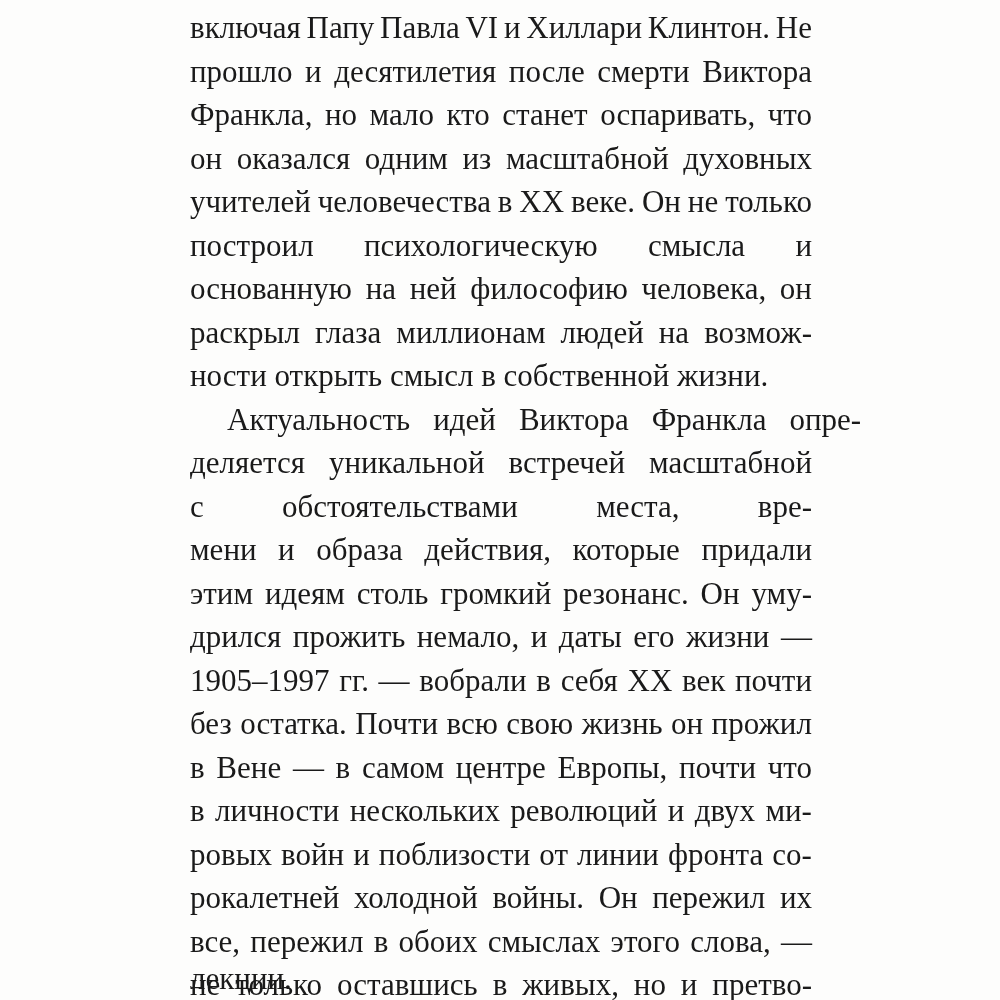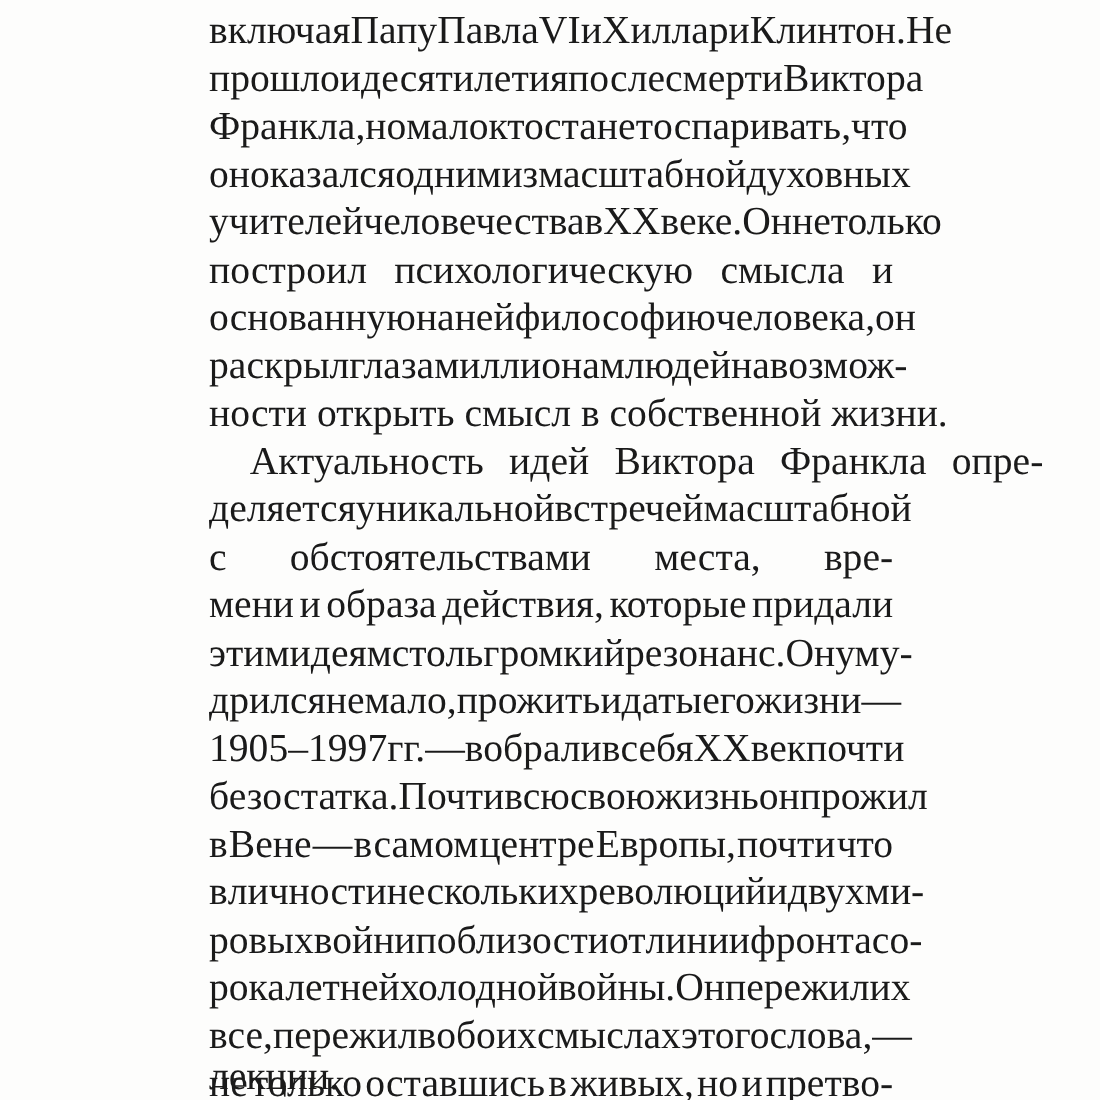--- a/index.html
+++ b/index.html
@@ -29,21 +29,21 @@
     position: absolute;
     left: 190px;
     top: 6px;
     width: 622px;
   }
 
   
   .line {
     height: 43.5px;
     line-height: 43.5px;
-    font-size: 36px;
+    font-size: 31px;
     white-space: nowrap;
     letter-spacing: 0;
     color: #1a1a1a;
     -webkit-font-smoothing: antialiased;
   }
 
   
   .line.justify {
     display: flex;
     justify-content: space-between;
@@ -96,21 +96,21 @@
       <div class="line justify"><span class="w">учителей</span><span class="w">человечества</span><span class="w">в</span><span class="w">ХХ</span><span class="w">веке.</span><span class="w">Он</span><span class="w">не</span><span class="w">только</span></div>
       <div class="line justify"><span class="w">построил</span><span class="w">психологическую</span><span class="w">смысла</span><span class="w">и</span></div>
       <div class="line justify"><span class="w">основанную</span><span class="w">на</span><span class="w">ней</span><span class="w">философию</span><span class="w">человека,</span><span class="w">он</span></div>
       <div class="line justify"><span class="w">раскрыл</span><span class="w">глаза</span><span class="w">миллионам</span><span class="w">людей</span><span class="w">на</span><span class="w">возмож-</span></div>
       <div class="line flush">ности открыть смысл в собственной жизни.</div>
       <div class="line justify indent"><span class="w">Актуальность</span><span class="w">идей</span><span class="w">Виктора</span><span class="w">Франкла</span><span class="w">опре-</span></div>
       <div class="line justify"><span class="w">деляется</span><span class="w">уникальной</span><span class="w">встречей</span><span class="w">масштабной</span></div>
       <div class="line justify"><span class="w">с</span><span class="w">обстоятельствами</span><span class="w">места,</span><span class="w">вре-</span></div>
       <div class="line justify"><span class="w">мени</span><span class="w">и</span><span class="w">образа</span><span class="w">действия,</span><span class="w">которые</span><span class="w">придали</span></div>
       <div class="line justify"><span class="w">этим</span><span class="w">идеям</span><span class="w">столь</span><span class="w">громкий</span><span class="w">резонанс.</span><span class="w">Он</span><span class="w">уму-</span></div>
-      <div class="line justify"><span class="w">дрился</span><span class="w">немало,</span><span class="w">прожить</span><span class="w">и</span><span class="w">даты</span><span class="w">его</span><span class="w">жизни</span><span class="w">—</span></div>
+      <div class="line justify"><span class="w">дрился</span><span class="w">прожить</span><span class="w">немало,</span><span class="w">и</span><span class="w">даты</span><span class="w">его</span><span class="w">жизни</span><span class="w">—</span></div>
       <div class="line justify"><span class="w">1905–1997</span><span class="w">гг.</span><span class="w">—</span><span class="w">вобрали</span><span class="w">в</span><span class="w">себя</span><span class="w">ХХ</span><span class="w">век</span><span class="w">почти</span></div>
       <div class="line justify"><span class="w">без</span><span class="w">остатка.</span><span class="w">Почти</span><span class="w">всю</span><span class="w">свою</span><span class="w">жизнь</span><span class="w">он</span><span class="w">прожил</span></div>
       <div class="line justify"><span class="w">в</span><span class="w">Вене</span><span class="w">—</span><span class="w">в</span><span class="w">самом</span><span class="w">центре</span><span class="w">Европы,</span><span class="w">почти</span><span class="w">что</span></div>
       <div class="line justify"><span class="w">в</span><span class="w">личности</span><span class="w">нескольких</span><span class="w">революций</span><span class="w">и</span><span class="w">двух</span><span class="w">ми-</span></div>
       <div class="line justify"><span class="w">ровых</span><span class="w">войн</span><span class="w">и</span><span class="w">поблизости</span><span class="w">от</span><span class="w">линии</span><span class="w">фронта</span><span class="w">со-</span></div>
       <div class="line justify"><span class="w">рокалетней</span><span class="w">холодной</span><span class="w">войны.</span><span class="w">Он</span><span class="w">пережил</span><span class="w">их</span></div>
       <div class="line justify"><span class="w">все,</span><span class="w">пережил</span><span class="w">в</span><span class="w">обоих</span><span class="w">смыслах</span><span class="w">этого</span><span class="w">слова,</span><span class="w">—</span></div>
       <div class="line justify"><span class="w">не</span><span class="w">только</span><span class="w">оставшись</span><span class="w">в</span><span class="w">живых,</span><span class="w">но</span><span class="w">и</span><span class="w">претво-</span></div>
     </div>
 

